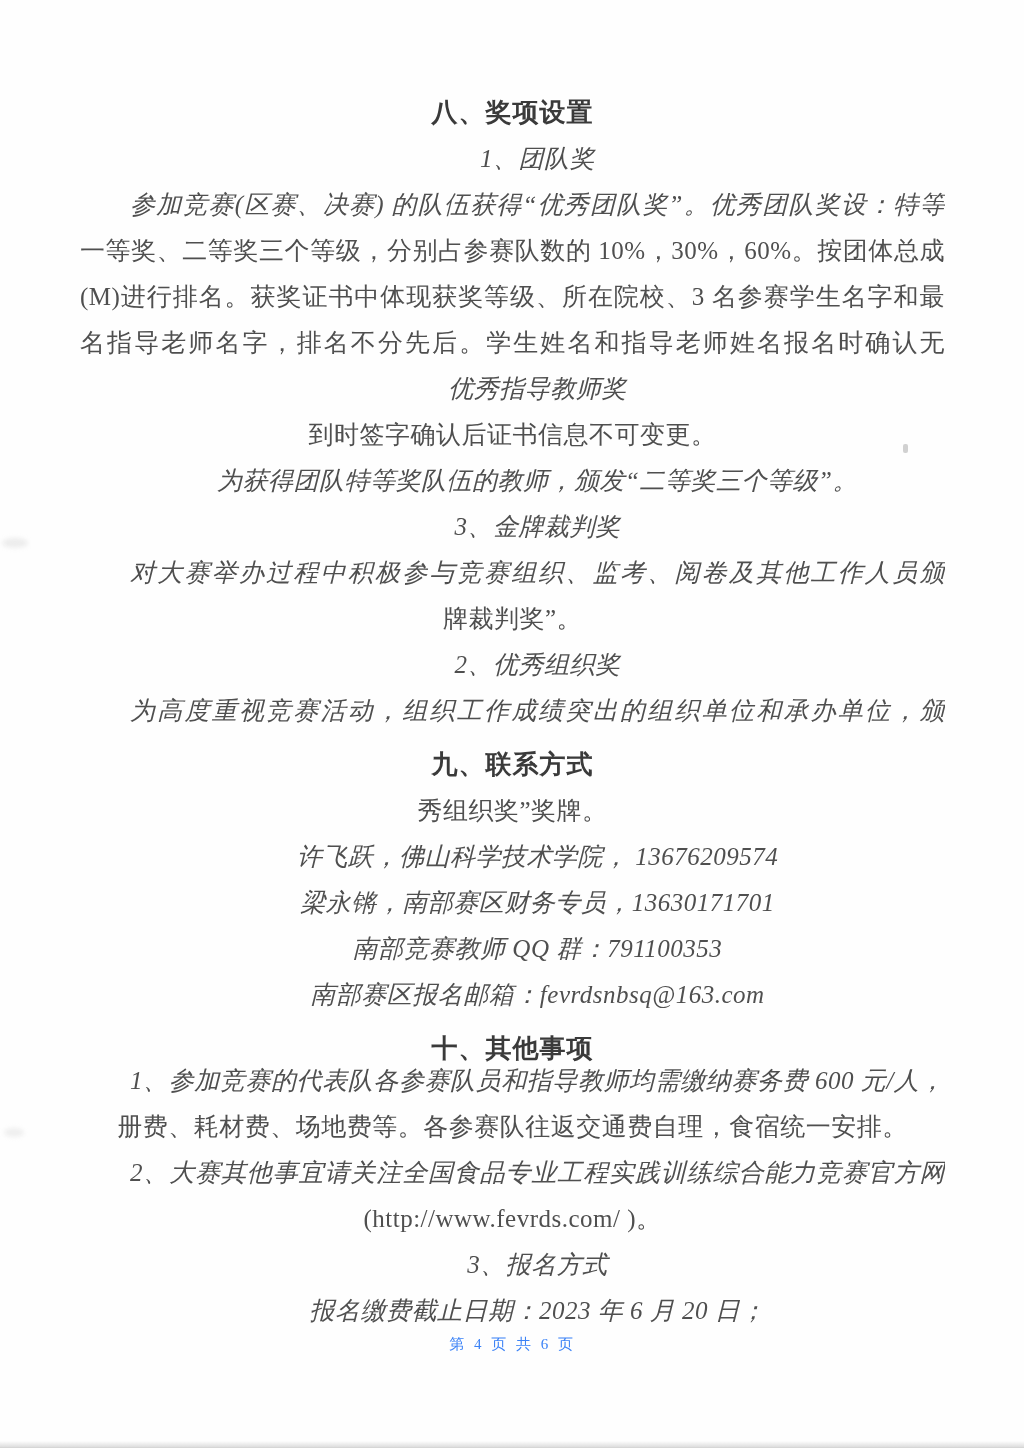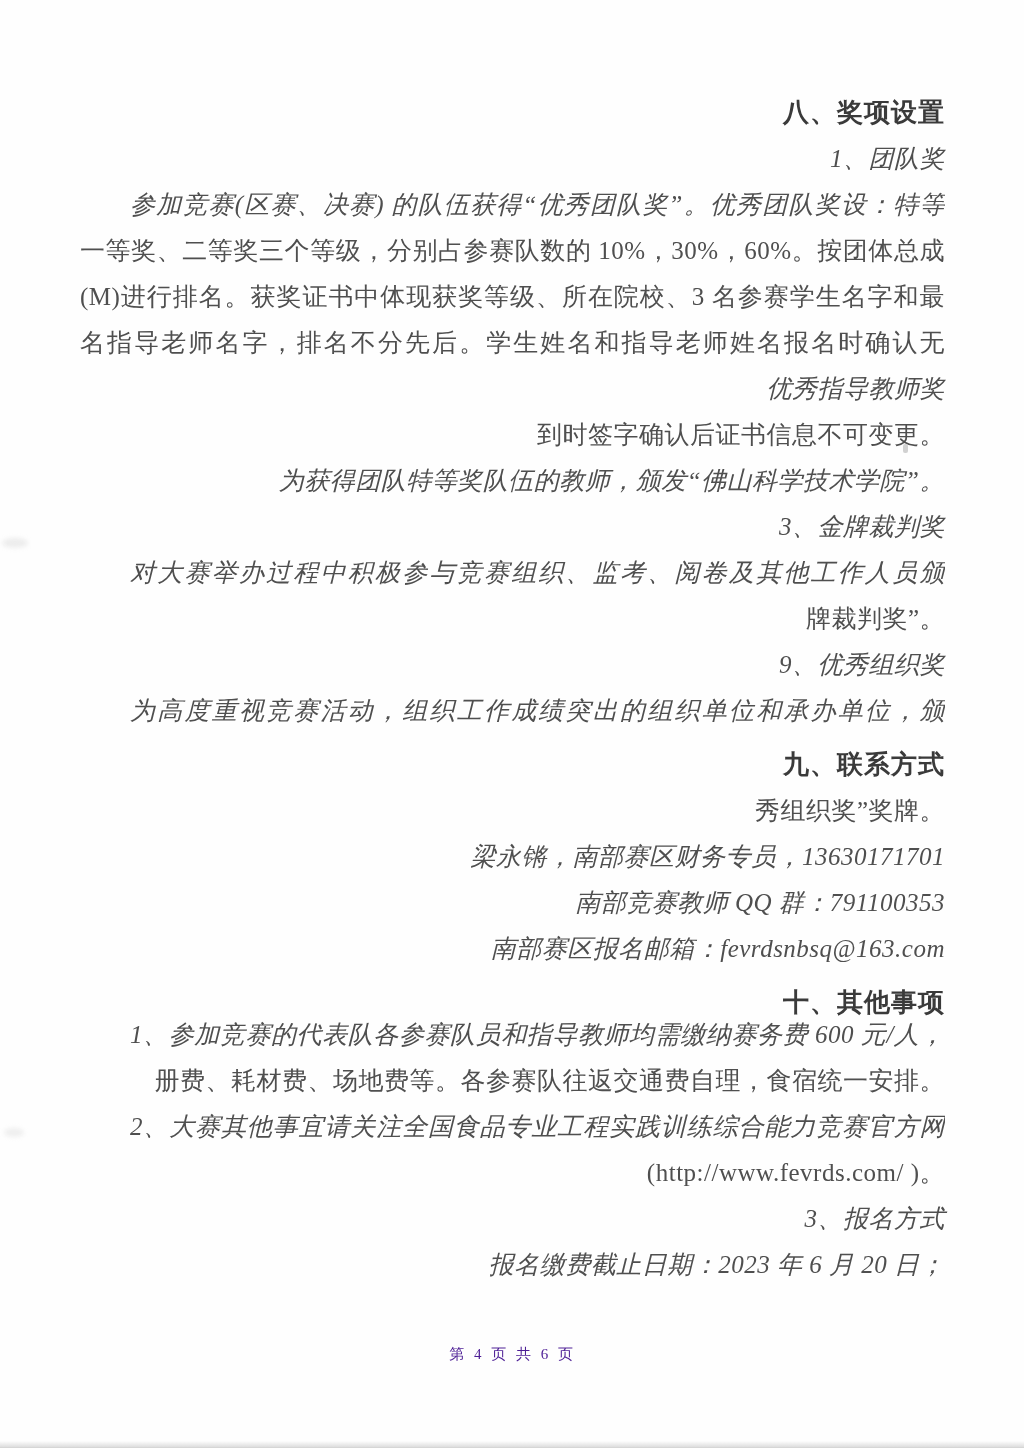--- a/index.html
+++ b/index.html
@@ -25,43 +25,42 @@
     left: 80px;
     width: 865px;
     color: var(--text-color, #4f4f4f);
   }
   .line {
     height: 46px;
     line-height: 46px;
     font-size: 25px;
     letter-spacing: 0.5px;
     white-space: nowrap;
-    text-align: right;
+    text-align: center;
   }
   .line.fill {
     white-space: normal;
     text-align: justify;
     text-align-last: justify;
     overflow: hidden;
   }
   .line.heading {
     font-weight: bold;
     font-size: 26px;
     letter-spacing: 1px;
     color: var(--heading-color, #3a3a3a);
   }
   .line.indent1 { padding-left: 50px; font-style: italic; }
   .line.space-section { margin-top: 8px; }
   .line.space-tight { margin-top: -14px; }
   .footer {
-    margin-top: 56px;
     text-align: center;
     font-size: 15px;
     letter-spacing: 3px;
-    color: #4c1d95;
+    color: #3b82f6;
     line-height: 20px;
   }
   
   .artifact {
     position: absolute;
     border-radius: 50%;
     pointer-events: none;
   }
   .artifact.speck {
     left: 903px; top: 444px;
@@ -96,28 +95,29 @@
 <div class="page">
   <div class="doc-body" id="doc-body">
       <div class="line heading indent0">八、奖项设置</div>
       <div class="line indent1">1、团队奖</div>
       <div class="line indent1 fill">参加竞赛(区赛、决赛) 的队伍获得“优秀团队奖”。优秀团队奖设：特等奖、</div>
       <div class="line indent0 fill">一等奖、二等奖三个等级，分别占参赛队数的 10%，30%，60%。按团体总成绩</div>
       <div class="line indent0 fill">(M)进行排名。获奖证书中体现获奖等级、所在院校、3 名参赛学生名字和最多 3</div>
       <div class="line indent0 fill">名指导老师名字，排名不分先后。学生姓名和指导老师姓名报名时确认无误，报</div>
       <div class="line indent1">优秀指导教师奖</div>
       <div class="line indent0">到时签字确认后证书信息不可变更。</div>
-      <div class="line indent1">为获得团队特等奖队伍的教师，颁发“佛山科学技术学院”。</div>
+      <div class="line indent1">为获得团队特等奖队伍的教师，颁发“二等奖三个等级”。</div>
       <div class="line indent1">3、金牌裁判奖</div>
       <div class="line indent1 fill">对大赛举办过程中积极参与竞赛组织、监考、阅卷及其他工作人员颁发“金</div>
       <div class="line indent0">牌裁判奖”。</div>
-      <div class="line indent1">9、优秀组织奖</div>
+      <div class="line indent1">2、优秀组织奖</div>
       <div class="line indent1 fill">为高度重视竞赛活动，组织工作成绩突出的组织单位和承办单位，颁发“优</div>
       <div class="line heading indent0 space-section">九、联系方式</div>
       <div class="line indent0">秀组织奖”奖牌。</div>
+      <div class="line indent1">许飞跃，佛山科学技术学院， 13676209574</div>
       <div class="line indent1">梁永锵，南部赛区财务专员，13630171701</div>
       <div class="line indent1">南部竞赛教师 QQ 群：791100353</div>
       <div class="line indent1">南部赛区报名邮箱：fevrdsnbsq@163.com</div>
       <div class="line heading indent0 space-section">十、其他事项</div>
       <div class="line indent1 fill space-tight">1、参加竞赛的代表队各参赛队员和指导教师均需缴纳赛务费 600 元/人，含注</div>
       <div class="line indent0">册费、耗材费、场地费等。各参赛队往返交通费自理，食宿统一安排。</div>
       <div class="line indent1 fill">2、大赛其他事宜请关注全国食品专业工程实践训练综合能力竞赛官方网站</div>
       <div class="line indent0">(http://www.fevrds.com/ )。</div>
       <div class="line indent1">3、报名方式</div>
       <div class="line indent1">报名缴费截止日期：2023 年 6 月 20 日；</div>

